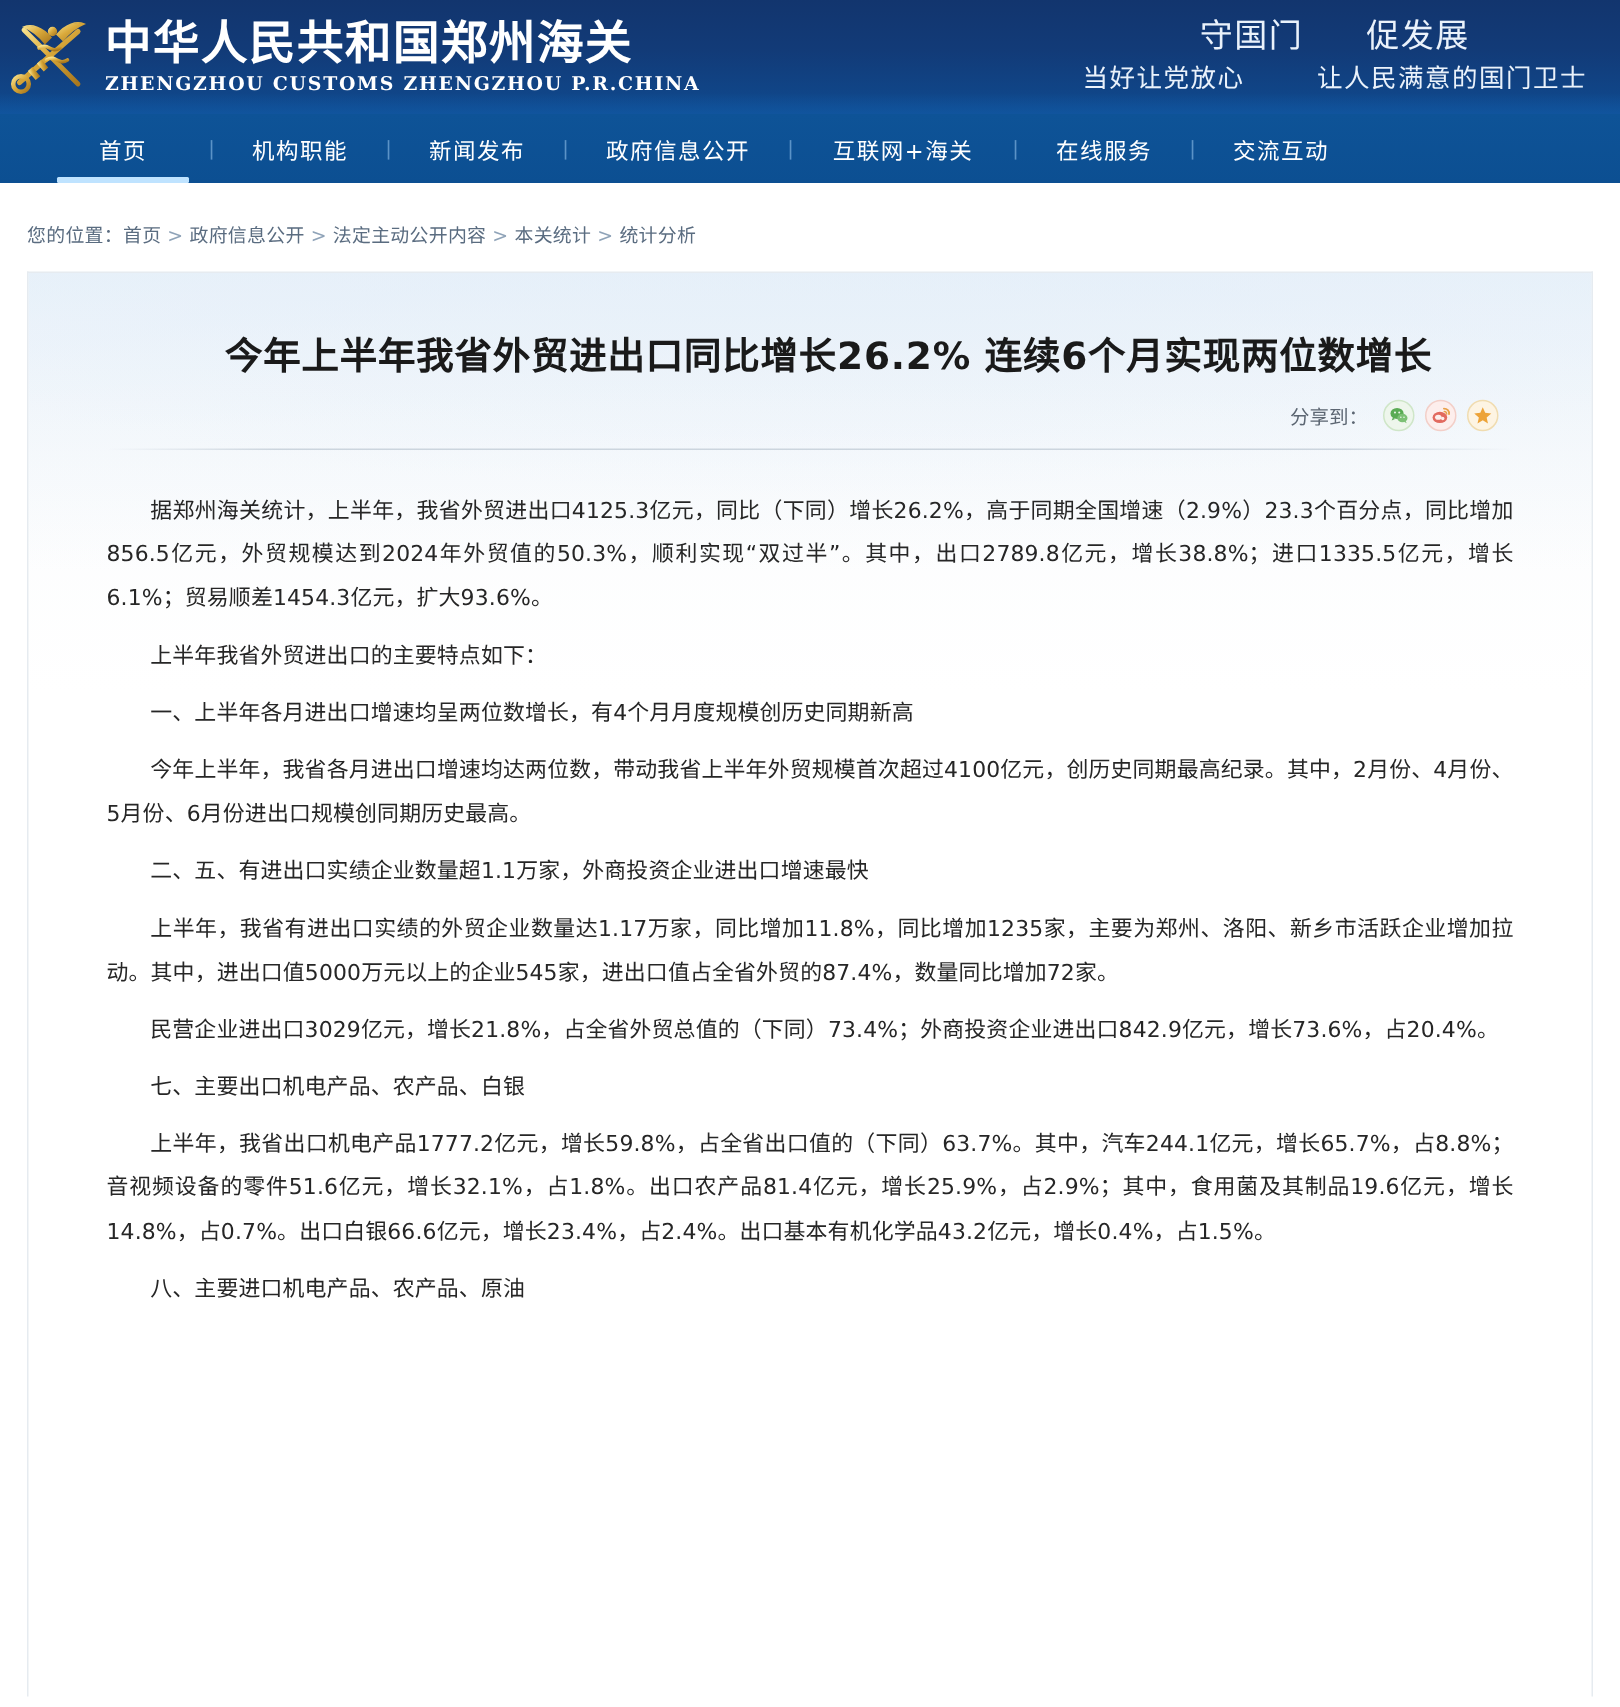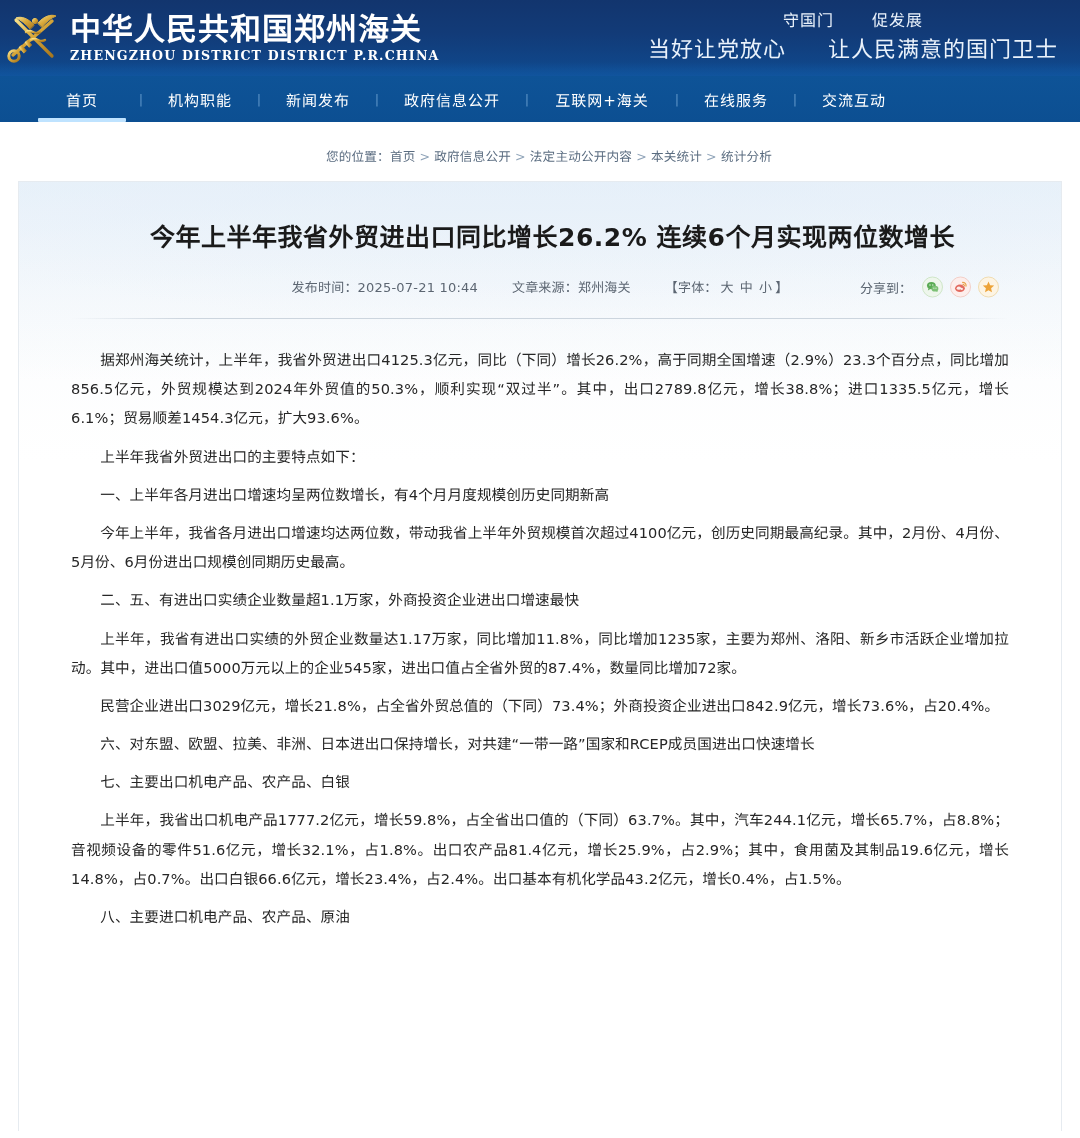--- a/index.html
+++ b/index.html
@@ -69,31 +69,32 @@
     white-space: nowrap;
   }
   .slogan {
     margin-left: auto;
     padding-right: 22px;
     text-align: center;
     color: #eaf2fb;
     font-family: "DejaVu Sans", "Liberation Sans", sans-serif;
   }
   .slogan-line1 {
-    font-size: 16px;
-    letter-spacing: 1px;
-    line-height: 1.55;
-    white-space: nowrap;
-  }
-  .slogan-line1 .gap { display: inline-block; width: 26px; }
-  .slogan-line2 {
     font-size: 22px;
     letter-spacing: 1px;
     line-height: 1.55;
     white-space: nowrap;
+  }
+  .slogan-line1 .gap { display: inline-block; width: 26px; }
+  .slogan-line2 {
+    font-size: 17px;
+    letter-spacing: 1px;
+    line-height: 1.55;
+    white-space: nowrap;
+    font-family: Liberation Mono, monospace;
   }
   .slogan-line2 .gap { display: inline-block; width: 26px; }
 
   
   .nav {
     position: relative;
     height: 46px;
     background: linear-gradient(180deg, #0e5397 0%, #0c4f92 100%);
     display: flex;
     align-items: center;
@@ -139,21 +140,20 @@
   
   .page-bg {
     background: #ffffff;
     min-height: 1016px;
   }
   .breadcrumb {
     padding: 24px 0 16px 18px;
     font-size: 12.6px;
     color: #5a6c80;
     letter-spacing: 0.2px;
-    text-align: center;
   }
   .breadcrumb .bc-label { color: #5a6c80; }
   .breadcrumb a {
     color: #5a6c80;
     text-decoration: none;
     cursor: pointer;
   }
   .breadcrumb .bc-arrow {
     color: #8fa3b8;
     padding: 0 4px;
@@ -297,21 +297,21 @@
 
             <path d="M22 22 C28 18, 30 26, 36 22" fill="none" stroke-width="2.4"></path>
             <path d="M27 30 C33 26, 35 34, 41 30" fill="none" stroke-width="2.4"></path>
 
             <circle cx="31" cy="11" r="2.6"></circle>
           </g>
         </svg>
       </div>
       <div class="logo-text">
         <div class="logo-cn">中华人民共和国郑州海关</div>
-        <div class="logo-en">ZHENGZHOU DISTRICT DISTRICT P.R.CHINA</div>
+        <div class="logo-en">ZHENGZHOU CUSTOMS ZHENGZHOU P.R.CHINA</div>
       </div>
     </div>
 
     <div class="slogan">
       <div class="slogan-line1">
         <span>守国门</span>
         <span class="gap"></span>
         <span>促发展</span>
       </div>
       <div class="slogan-line2">
@@ -346,25 +346,20 @@
   <div class="breadcrumb">
     <span class="bc-label">您的位置：</span><a>首页</a><span class="bc-arrow">&gt;</span><a>政府信息公开</a><span class="bc-arrow">&gt;</span><a>法定主动公开内容</a><span class="bc-arrow">&gt;</span><a>本关统计</a><span class="bc-arrow">&gt;</span><a>统计分析</a>
   </div>
 
   <div class="card">
     <div class="card-inner">
 
       <h1 class="article-title">今年上半年我省外贸进出口同比增长26.2% 连续6个月实现两位数增长</h1>
 
       <div class="meta-row">
-        <div class="meta-group">
-          <span class="meta-item">发布时间：2025-07-21 10:44</span>
-          <span class="meta-item">文章来源：郑州海关</span>
-          <span class="font-size-ctl"><span>【字体：</span><span class="fs">大</span><span class="fs">中</span><span class="fs">小</span><span>】</span></span>
-        </div>
 
         <div class="share-group">
           <span class="share-label">分享到：</span>
           <span class="share-icon wechat">
             <svg width="13" height="13" viewBox="0 0 16 16" xmlns="http://www.w3.org/2000/svg">
               <ellipse cx="6.6" cy="6.3" rx="5.4" ry="4.5" fill="#5aab54"></ellipse>
               <path d="M3.2 9.6 L2.2 12.2 L4.9 10.8 Z" fill="#5aab54"></path>
               <circle cx="4.9" cy="5.5" r="0.85" fill="#eef6ec"></circle>
               <circle cx="8.4" cy="5.5" r="0.85" fill="#eef6ec"></circle>
               <ellipse cx="11.0" cy="10.0" rx="4.2" ry="3.5" fill="#7cc075"></ellipse>
@@ -393,21 +388,20 @@
       <div class="divider"></div>
 
       <div class="article-body">
         <p>据郑州海关统计，上半年，我省外贸进出口4125.3亿元，同比（下同）增长26.2%，高于同期全国增速（2.9%）23.3个百分点，同比增加856.5亿元，外贸规模达到2024年外贸值的50.3%，顺利实现“双过半”。其中，出口2789.8亿元，增长38.8%；进口1335.5亿元，增长6.1%；贸易顺差1454.3亿元，扩大93.6%。</p>
         <p>上半年我省外贸进出口的主要特点如下：</p>
         <p class="sect-head">一、上半年各月进出口增速均呈两位数增长，有4个月月度规模创历史同期新高</p>
         <p>今年上半年，我省各月进出口增速均达两位数，带动我省上半年外贸规模首次超过4100亿元，创历史同期最高纪录。其中，2月份、4月份、5月份、6月份进出口规模创同期历史最高。</p>
         <p class="sect-head">二、五、有进出口实绩企业数量超1.1万家，外商投资企业进出口增速最快</p>
         <p>上半年，我省有进出口实绩的外贸企业数量达1.17万家，同比增加11.8%，同比增加1235家，主要为郑州、洛阳、新乡市活跃企业增加拉动。其中，进出口值5000万元以上的企业545家，进出口值占全省外贸的87.4%，数量同比增加72家。</p>
         <p>民营企业进出口3029亿元，增长21.8%，占全省外贸总值的（下同）73.4%；外商投资企业进出口842.9亿元，增长73.6%，占20.4%。</p>
-        <p class="sect-head">六、对东盟、欧盟、拉美、非洲、日本进出口保持增长，对共建“一带一路”国家和RCEP成员国进出口快速增长</p>
         <p class="sect-head">七、主要出口机电产品、农产品、白银</p>
         <p>上半年，我省出口机电产品1777.2亿元，增长59.8%，占全省出口值的（下同）63.7%。其中，汽车244.1亿元，增长65.7%，占8.8%；音视频设备的零件51.6亿元，增长32.1%，占1.8%。出口农产品81.4亿元，增长25.9%，占2.9%；其中，食用菌及其制品19.6亿元，增长14.8%，占0.7%。出口白银66.6亿元，增长23.4%，占2.4%。出口基本有机化学品43.2亿元，增长0.4%，占1.5%。</p>
         <p class="sect-head">八、主要进口机电产品、农产品、原油</p>
       </div>
 
     </div>
   </div>
 </div>
 
 </body></html>

